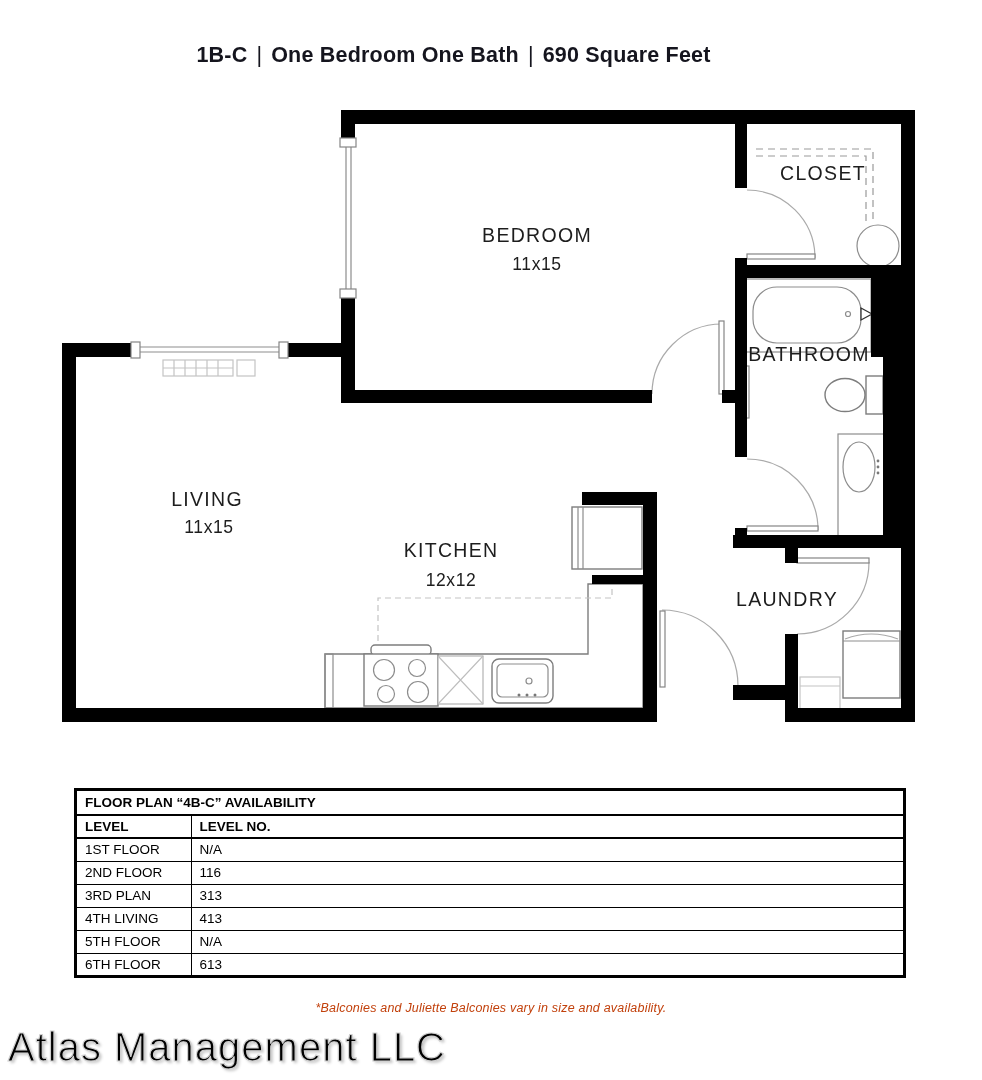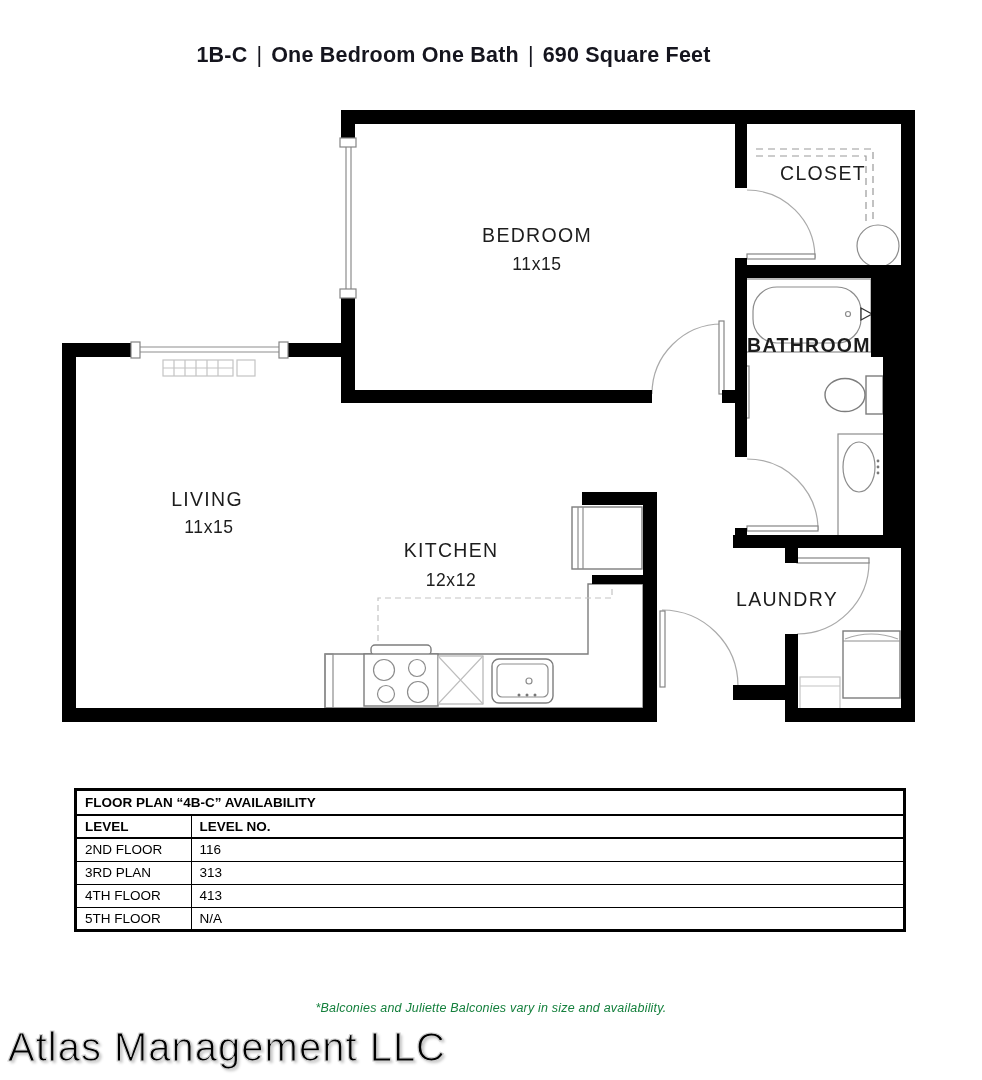--- a/index.html
+++ b/index.html
@@ -32,21 +32,21 @@
     white-space:nowrap;overflow:hidden;
   }
   .avail .t-title{font-weight:bold;border-bottom:2px solid #000;}
   .avail th{font-weight:bold;border-bottom:2.5px solid #000;}
   .avail{border:2px solid #000;outline:0.5px solid #000;}
   .avail col.c1{width:115px;}
   .avail tr{height:23px;}
   
   .footnote{
     position:absolute;top:1001px;left:0;width:982px;text-align:center;
-    font-size:12.5px;font-style:italic;color:#15803d;letter-spacing:.2px;
+    font-size:12.5px;font-style:italic;color:#c2410c;letter-spacing:.2px;
   }
   
   .watermark{
     position:absolute;left:8px;top:1025px;
     font-size:40px;font-weight:400;letter-spacing:1px;color:#000000;
     -webkit-text-stroke:1.2px #cfcfcf;
     text-shadow:2px 2px 3px #c6c6c6;
     white-space:nowrap;
   }
   svg .wall{fill:#000;stroke:none;}
@@ -204,21 +204,21 @@
     <rect class="leaf" x="131" y="342" width="9" height="16"></rect>
     <rect class="leaf" x="279" y="342" width="9" height="16"></rect>
   </g>
 </svg>
 
 <div class="plan-label" style="left:537px;top:236px;"><span>BEDROOM</span></div>
 <div class="plan-label plan-dims" style="left:537px;top:264px;"><span>11x15</span></div>
 
 <div class="plan-label" style="left:823px;top:174px;"><span>CLOSET</span></div>
 
-<div class="plan-label" style="left:809px;top:346px;font-weight:bold;"><span>BATHROOM</span></div>
+<div class="plan-label" style="left:809px;top:355px;"><span>BATHROOM</span></div>
 
 <div class="plan-label" style="left:207px;top:500px;"><span>LIVING</span></div>
 <div class="plan-label plan-dims" style="left:209px;top:527px;"><span>11x15</span></div>
 
 <div class="plan-label" style="left:451px;top:551px;"><span>KITCHEN</span></div>
 <div class="plan-label plan-dims" style="left:451px;top:580px;"><span>12x12</span></div>
 
 <div class="plan-label" style="left:787px;top:600px;"><span>LAUNDRY</span></div>
 
 <table class="avail">
@@ -228,33 +228,41 @@
     </colgroup>
   <tbody>
       <tr style="height:25px;">
     <td class="t-title" colspan="2">FLOOR PLAN “4B-C” AVAILABILITY</td>
   </tr>
   <tr style="height:16px;">
     <th>LEVEL</th>
     <th>LEVEL NO.</th>
   </tr>
   <tr>
+    <td>1ST FLOOR</td>
+    <td>N/A</td>
+  </tr>
+  <tr>
     <td>2ND FLOOR</td>
     <td>116</td>
   </tr>
   <tr>
     <td>3RD PLAN</td>
     <td>313</td>
   </tr>
   <tr>
-    <td>4TH FLOOR</td>
+    <td>4TH LIVING</td>
     <td>413</td>
   </tr>
   <tr>
     <td>5TH FLOOR</td>
     <td>N/A</td>
   </tr>
+  <tr>
+    <td>6TH FLOOR</td>
+    <td>613</td>
+  </tr>
 </tbody>
   </table>
 
 <div class="footnote">*Balconies and Juliette Balconies vary in size and availability.</div>
 
 <div class="watermark">Atlas Management LLC</div>
 
 </body></html>

